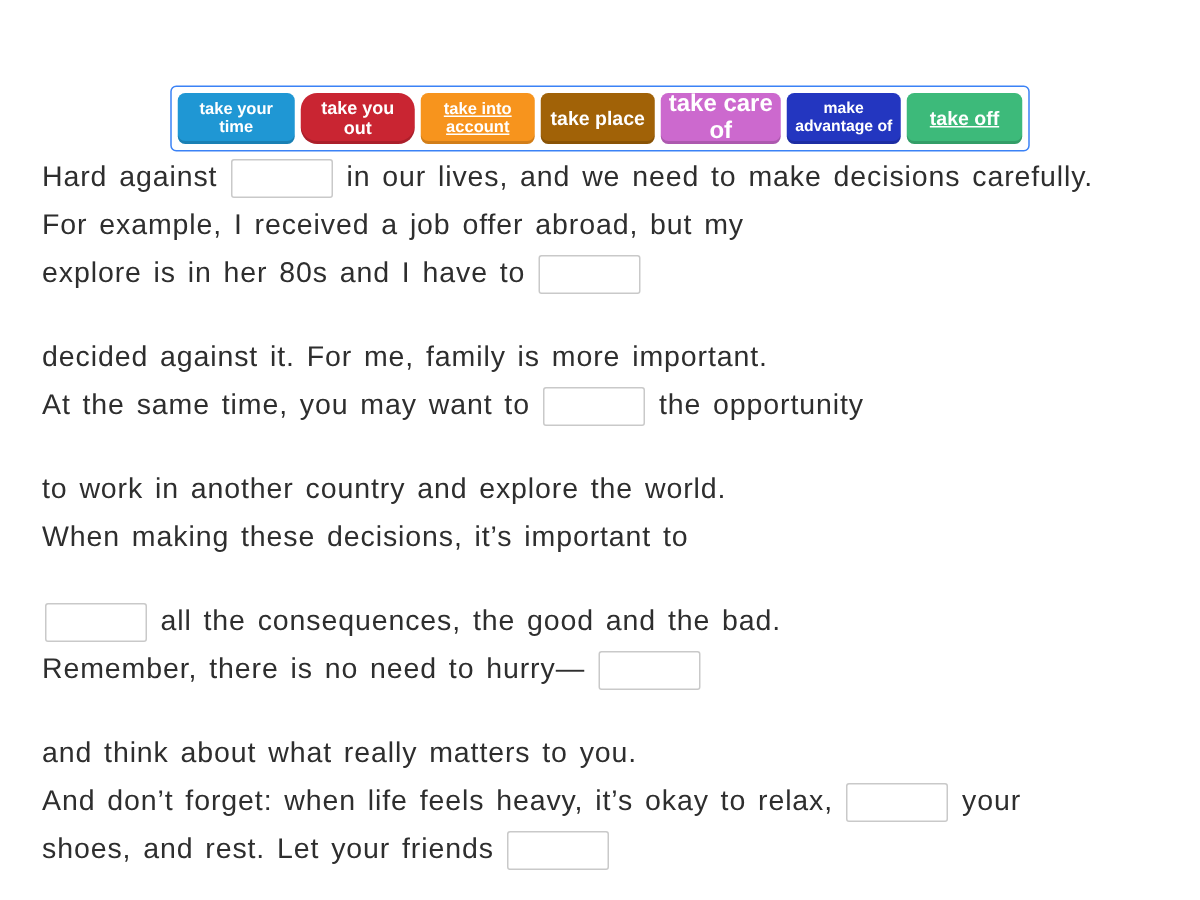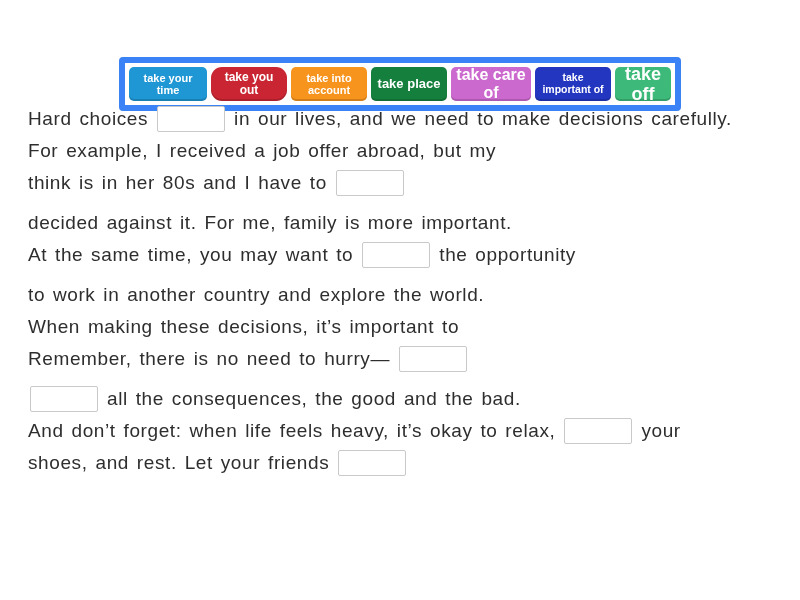--- a/index.html
+++ b/index.html
@@ -14,21 +14,21 @@
 
   
   .tray {
     position: absolute;
     top: 57px; left: 50%;
     transform: translateX(-50%);
     display: flex;
     gap: 4px;
     padding: 4px;
     background: #ffffff;
-    border: 6px solid #3b82f6;
+    border: 1px solid #3b82f6;
     border-radius: 4px;
   }
   .chip {
     height: 34px;
     display: flex;
     align-items: center;
     justify-content: center;
     text-align: center;
     color: #ffffff;
     font-family: "Liberation Sans", sans-serif;
@@ -41,77 +41,77 @@
     box-shadow: inset 0 -2px 0 rgba(0,0,0,0.15);
     cursor: grab;
     white-space: normal;
   }
   .chip.c1 { width: 78px; font-size: 11px; }
   .chip.c2 { width: 76px; }
   .chip.c3 { width: 76px; font-size: 11px; }
   .chip.c4 { width: 76px; font-size: 13px; }
   .chip.c5 { width: 80px; font-size: 16px; }
   .chip.c6 { width: 76px; font-size: 10.5px; }
-  .chip.c7 { width: 56px; font-size: 18px; }
+  .chip.c7 { width: 77px; font-size: 13px; text-decoration: underline; }
 
   
   .story {
     position: absolute;
     left: 28px; top: 103px; right: 16px;
     font-size: 19px;
     letter-spacing: 0.6px;
     word-spacing: 2px;
     color: #2e2e2e;
   }
   .line {
     height: 32px;
     display: flex;
     align-items: center;
     white-space: nowrap;
   }
-  .line.gap { margin-top: 8px; }
+  .line.gap { margin-top: 24px; }
   .t { flex: none; }
   .blank {
     flex: none;
     display: inline-block;
     width: 68px; height: 26px;
     background: #ffffff;
     border: 1px solid #c9c9c9;
     border-radius: 2px;
     margin: 0 9px;
   }
   .blank.lead { margin-left: 2px; }
 </style>
 </head>
 <body>
 
 <div class="tray">
   <button class="chip c1" style="background-color: rgb(31, 151, 212);">take your time</button>
   <button class="chip c2" style="background-color: rgb(201, 37, 50); border-radius: 11px;">take you out</button>
-  <button class="chip c3" style="background-color: rgb(247, 148, 29);">take into account</button>
-  <button class="chip c4" style="background-color: #15803d;">take place</button>
+  <button class="chip c3" style="background-color: rgb(247, 148, 29); text-decoration: underline;">take into account</button>
+  <button class="chip c4" style="background-color: #a16207;">take place</button>
   <button class="chip c5" style="background-color: rgb(204, 105, 206);">take care of</button>
-  <button class="chip c6" style="background-color: rgb(35, 54, 192);">take important of</button>
+  <button class="chip c6" style="background-color: rgb(35, 54, 192);">make advantage of</button>
   <button class="chip c7" style="background-color: rgb(61, 186, 122);">take off</button>
 </div>
 
 <div class="story">
 
   <div class="line">
-    <span class="t">Hard choices</span>
+    <span class="t">Hard against</span>
     <span class="blank"></span>
     <span class="t">in our lives, and we need to make decisions carefully.</span>
   </div>
 
   <div class="line">
     <span class="t">For example, I received a job offer abroad, but my</span>
   </div>
 
   <div class="line">
-    <span class="t">think is in her 80s and I have to</span>
+    <span class="t">explore is in her 80s and I have to</span>
     <span class="blank"></span>
   </div>
 
   <div class="line gap">
     <span class="t">decided against it. For me, family is more important.</span>
   </div>
 
   <div class="line">
     <span class="t">At the same time, you may want to</span>
     <span class="blank"></span>
@@ -119,30 +119,33 @@
   </div>
 
   <div class="line gap">
     <span class="t">to work in another country and explore the world.</span>
   </div>
 
   <div class="line">
     <span class="t">When making these decisions, it’s important to</span>
   </div>
 
+  <div class="line gap">
+    <span class="blank lead"></span>
+    <span class="t">all the consequences, the good and the bad.</span>
+  </div>
+
   <div class="line">
     <span class="t">Remember, there is no need to hurry—</span>
     <span class="blank"></span>
   </div>
 
   <div class="line gap">
-    <span class="blank lead"></span>
-    <span class="t">all the consequences, the good and the bad.</span>
+    <span class="t">and think about what really matters to you.</span>
   </div>
-
 
   <div class="line">
     <span class="t">And don’t forget: when life feels heavy, it’s okay to relax,</span>
     <span class="blank"></span>
     <span class="t">your</span>
   </div>
 
   <div class="line">
     <span class="t">shoes, and rest. Let your friends</span>
     <span class="blank"></span>

